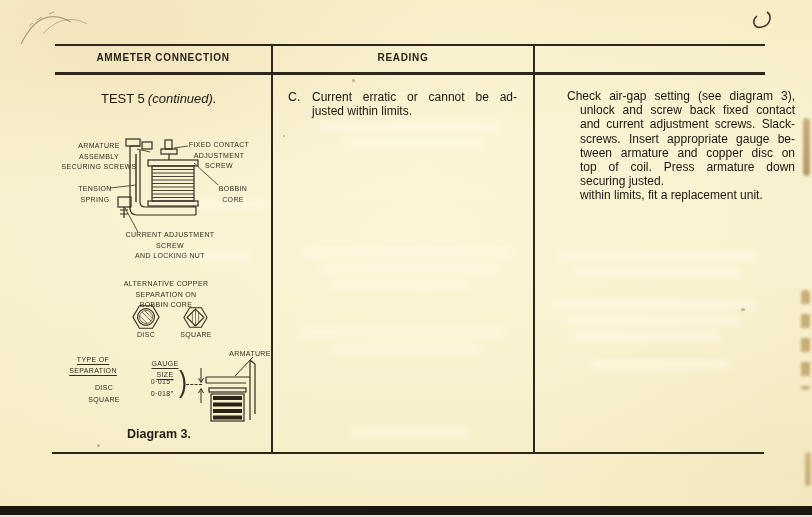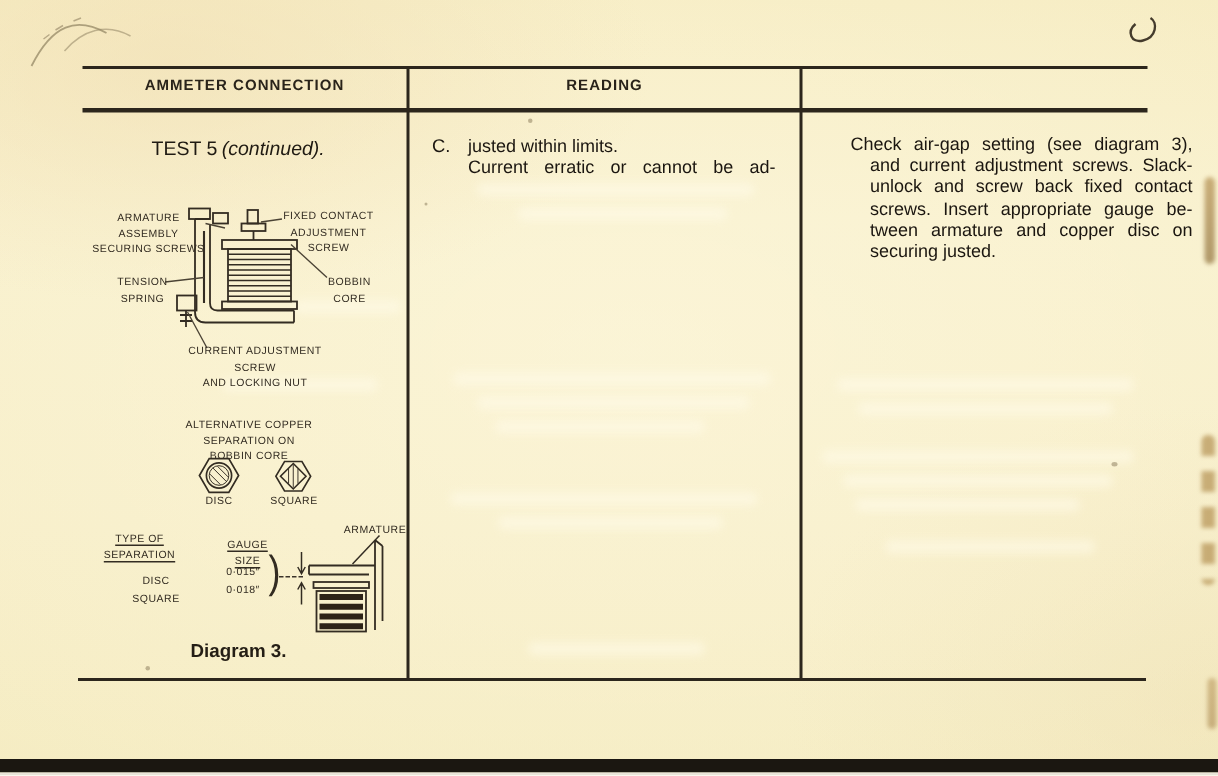--- a/index.html
+++ b/index.html
@@ -179,27 +179,29 @@
     <g stroke="#332c22" stroke-width="1" fill="none">
       <path d="M8,12 L8,26 M5.5,22 L8,26.5 L10.5,22"></path>
       <path d="M8,47 L8,33 M5.5,37 L8,32.5 L10.5,37"></path>
       <path d="M60,1 L42,20"></path>
     </g>
   </svg>
   <div class="caption">Diagram 3.</div>
 
   <div class="item-letter">C.</div>
   <div class="textblock" style="left:312px;top:90px;width:205px">
+    <div class="txt-line">Current erratic or cannot be ad-</div>
     <div class="txt-line end">justed within limits.</div>
-    <div class="txt-line">Current erratic or cannot be ad-</div>
   </div>
 
   <div class="textblock" style="left:567px;top:89px;width:228px">
     <div class="txt-line">Check air-gap setting (see diagram 3),</div>
+    <div class="txt-line ind">unlock and screw back fixed contact</div>
     <div class="txt-line ind">and current adjustment screws. Slack-</div>
-    <div class="txt-line ind">unlock and screw back fixed contact</div>
     <div class="txt-line ind">screws. Insert appropriate gauge be-</div>
     <div class="txt-line ind">tween armature and copper disc on</div>
+    <div class="txt-line ind">top of coil. Press armature down</div>
     <div class="txt-line ind end">securing justed.</div>
+    <div class="txt-line ind end">within limits, fit a replacement unit.</div>
   </div>
 
 
 </div>
 
 </body></html>

